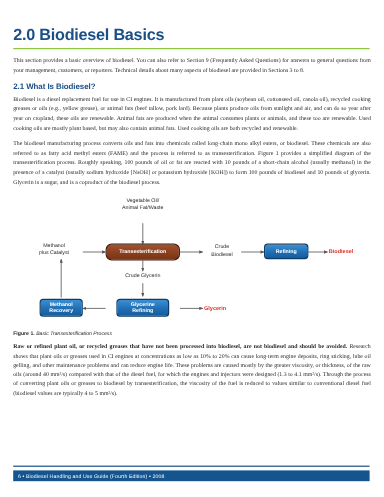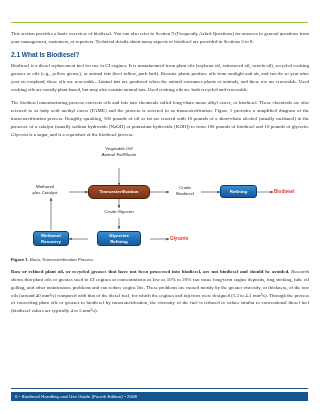--- a/index.html
+++ b/index.html
@@ -152,20 +152,21 @@
     color: #ffffff;
     letter-spacing: 0.1px;
     white-space: nowrap;
   }
 </style>
 </head>
 <body>
 
 <div class="page">
 
+  <h1 class="chapter-title">2.0 Biodiesel Basics</h1>
   <div class="title-rule"></div>
 
   <p class="body">This section provides a basic overview of biodiesel. You can also refer to Section 9 (Frequently Asked Questions) for answers to general questions from your management, customers, or reporters. Technical details about many aspects of biodiesel are provided in Sections 3 to 8.</p>
 
   <h2 class="sub-heading">2.1 What Is Biodiesel?</h2>
 
   <p class="body">Biodiesel is a diesel replacement fuel for use in CI engines. It is manufactured from plant oils (soybean oil, cottonseed oil, canola oil), recycled cooking greases or oils (e.g., yellow grease), or animal fats (beef tallow, pork lard). Because plants produce oils from sunlight and air, and can do so year after year on cropland, these oils are renewable. Animal fats are produced when the animal consumes plants or animals, and these too are renewable. Used cooking oils are mostly plant based, but may also contain animal fats. Used cooking oils are both recycled and renewable.</p>
 
   <p class="body">The biodiesel manufacturing process converts oils and fats into chemicals called long-chain mono alkyl esters, or biodiesel. These chemicals are also referred to as fatty acid methyl esters (FAME) and the process is referred to as transesterification. Figure 1 provides a simplified diagram of the transesterification process. Roughly speaking, 100 pounds of oil or fat are reacted with 10 pounds of a short-chain alcohol (usually methanol) in the presence of a catalyst (usually sodium hydroxide [NaOH] or potassium hydroxide [KOH]) to form 100 pounds of biodiesel and 10 pounds of glycerin. Glycerin is a sugar, and is a coproduct of the biodiesel process.</p>
 

